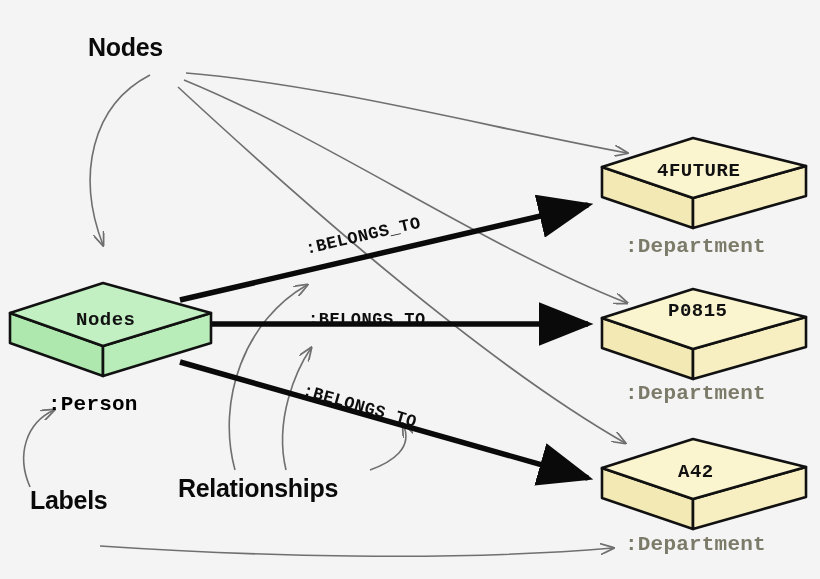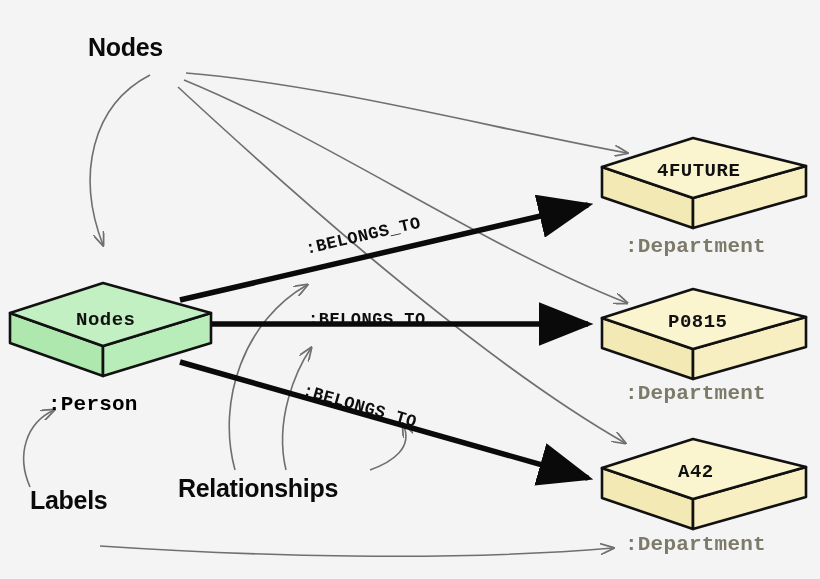--- a/index.html
+++ b/index.html
@@ -130,21 +130,21 @@
   <div class="annot-text" style="left:88px; top:33px;">Nodes</div>
 
   <div class="annot-text" style="left:30px; top:486px;">Labels</div>
 
   <div class="annot-text" style="left:178px; top:474px;">Relationships</div>
 
   <div class="node-text" style="left:76px; top:309px;">Nodes</div>
 
   <div class="node-text" style="left:657px; top:160px;">4FUTURE</div>
 
-  <div class="node-text" style="left:668px; top:311px;">P0815</div>
+  <div class="node-text" style="left:668px; top:300px;">P0815</div>
 
   <div class="node-text" style="left:678px; top:461px;text-align:center;">A42</div>
 
   <div class="label-text label-person" style="left:48px; top:393px;">:Person</div>
 
   <div class="label-text label-department" style="left:625px; top:235px;">:Department</div>
 
   <div class="label-text label-department" style="left:625px; top:382px;">:Department</div>
 
   <div class="label-text label-department" style="left:625px; top:533px;">:Department</div>

